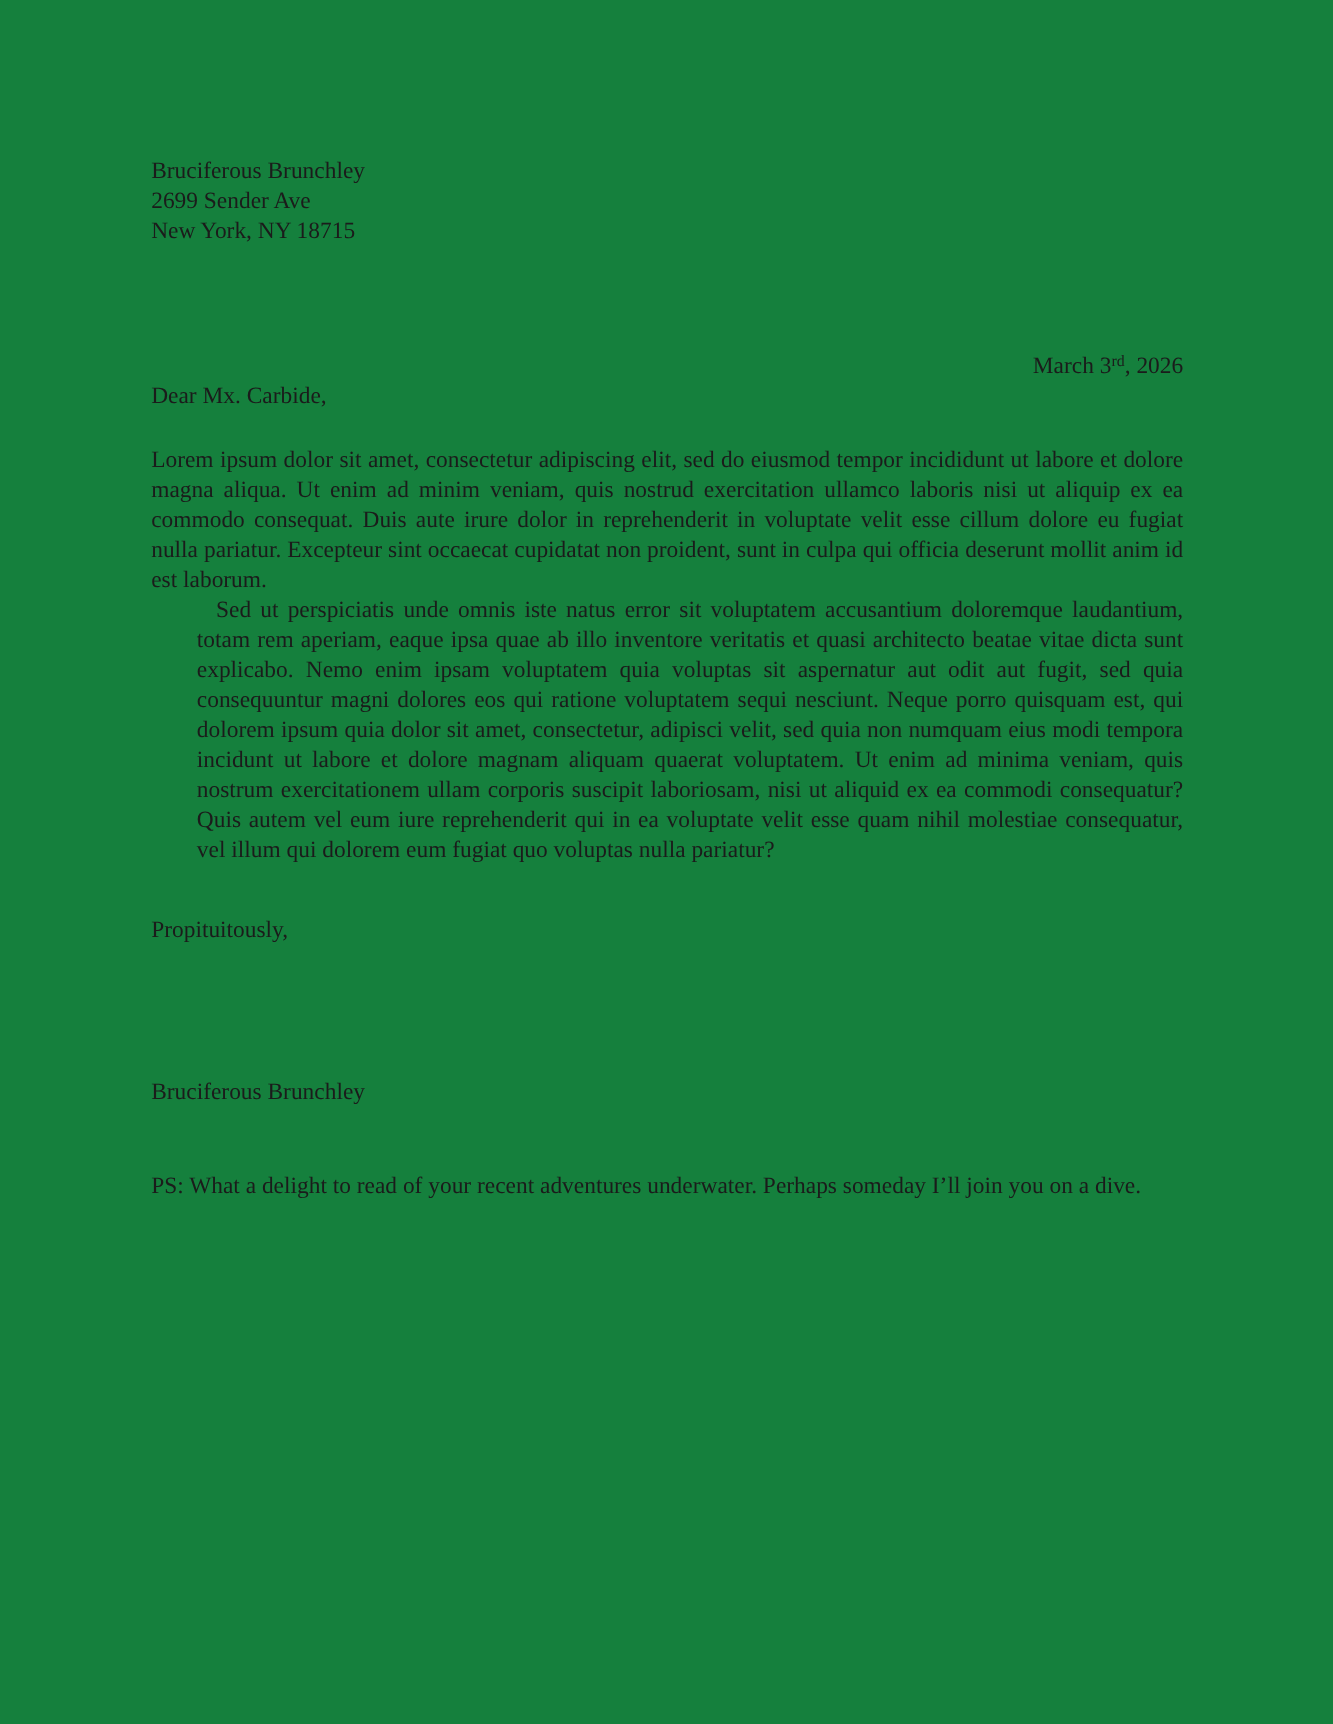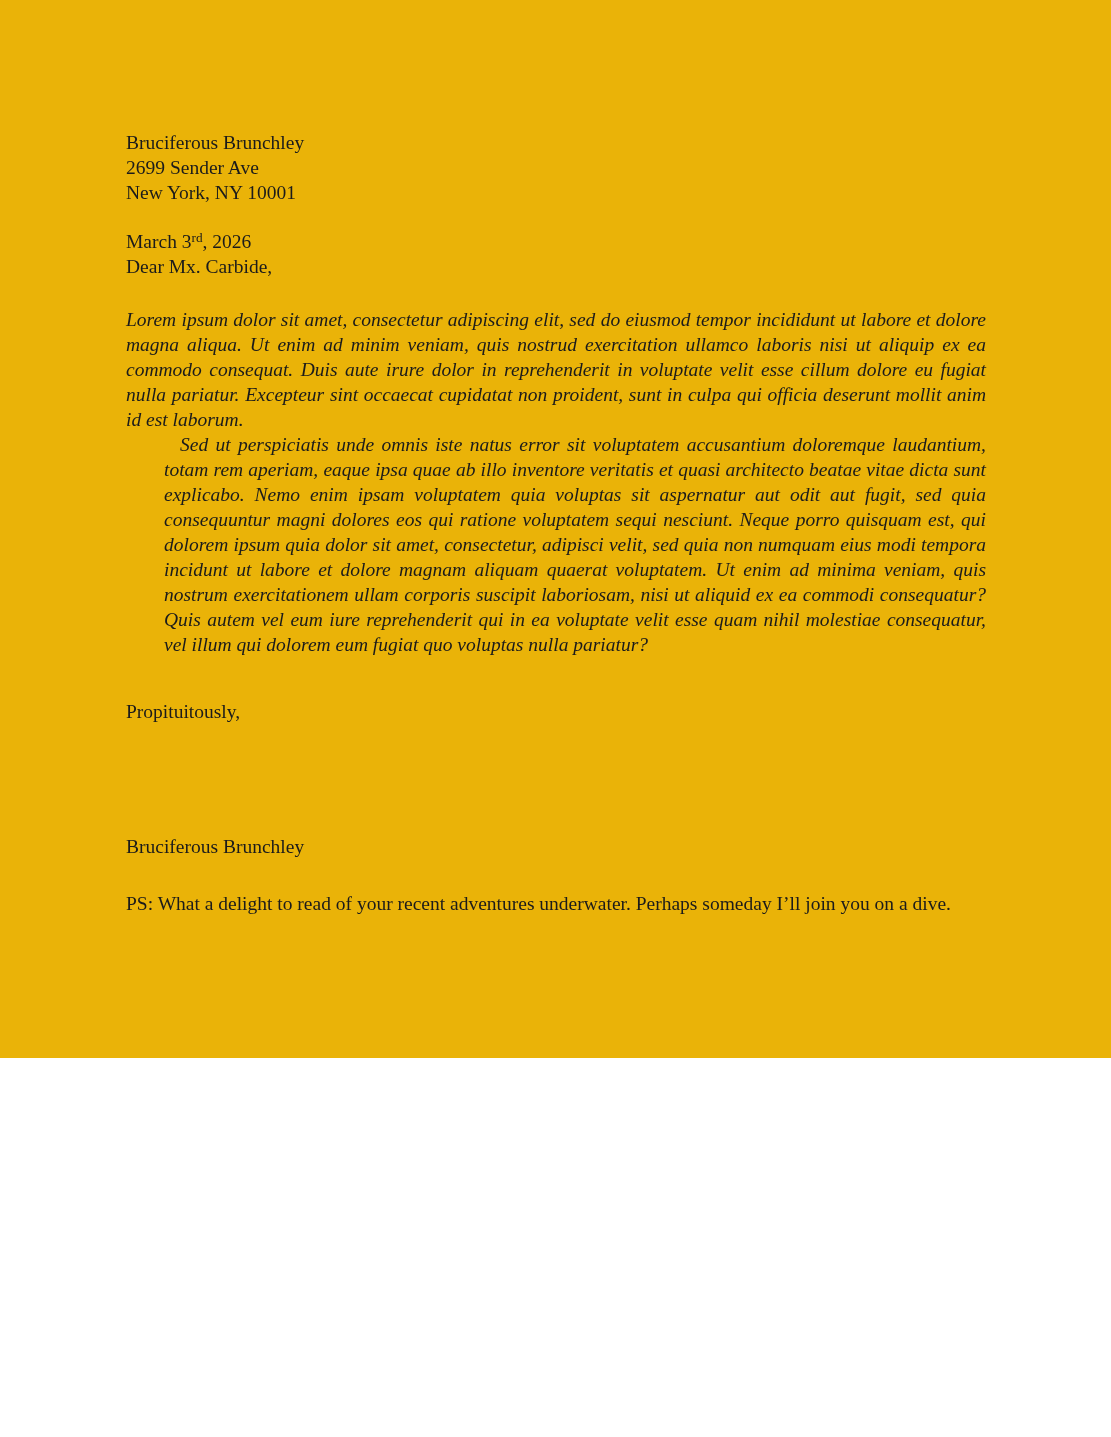--- a/index.html
+++ b/index.html
@@ -3,22 +3,22 @@
 <meta charset="utf-8">
 <style>
   html, body {
     margin: 0;
     padding: 0;
     background: #ffffff;
   }
   .page {
     position: relative;
     width: 1111px;
-    height: 1058px;
-    background: #eab308;
+    height: 1437px;
+    background: #15803d;
     color: #1b1b1b;
     font-family: "Liberation Serif", "DejaVu Serif", serif;
     font-size: 19.5px;
     line-height: 25px;
     overflow: hidden;
     margin: 0 auto;
   }
   .content {
     position: absolute;
     top: 0;
@@ -26,65 +26,64 @@
     width: 860px;
     padding-top: 130px;
   }
   .address-block div {
     white-space: nowrap;
   }
   .recipient-block {
     margin-top: 117px;
   }
   .date-line {
-    margin-top: 24px;
-    text-align: left;
+    margin-top: 88px;
+    text-align: right;
   }
   .date-line sup {
     font-size: 0.68em;
     line-height: 0;
     vertical-align: 0.45em;
   }
   .salutation {
   }
   .body-text {
     margin-top: 28px;
   }
   .body-text p {
     margin: 0;
     text-align: justify;
     text-justify: inter-word;
-    font-style: italic;
   }
   .body-text p.indented {
     text-indent: 16px;
     margin-left: 38px;
   }
   .closing {
     margin-top: 42px;
   }
   .signature {
     margin-top: 110px;
   }
   .postscript {
-    margin-top: 32px;
+    margin-top: 53px;
     text-align: justify;
     text-justify: inter-word;
   }
 </style>
 </head>
 <body>
 
 <div class="page">
   <div class="content">
 
     <div class="address-block sender-block">
       <div>Bruciferous Brunchley</div>
       <div>2699 Sender Ave</div>
-      <div>New York, NY 10001</div>
+      <div>New York, NY 18715</div>
     </div>
 
 
     <div class="date-line"><span>March 3</span><sup>rd</sup><span>, 2026</span></div>
 
     <div class="salutation">Dear Mx. Carbide,</div>
 
     <div class="body-text">
       <p>Lorem ipsum dolor sit amet, consectetur adipiscing elit, sed do eiusmod tempor incididunt ut labore et dolore magna aliqua. Ut enim ad minim veniam, quis nostrud exercitation ullamco laboris nisi ut aliquip ex ea commodo consequat. Duis aute irure dolor in reprehenderit in voluptate velit esse cillum dolore eu fugiat nulla pariatur. Excepteur sint occaecat cupidatat non proident, sunt in culpa qui officia deserunt mollit anim id est laborum.</p>
       <p class="indented">Sed ut perspiciatis unde omnis iste natus error sit voluptatem accusantium doloremque laudantium, totam rem aperiam, eaque ipsa quae ab illo inventore veritatis et quasi architecto beatae vitae dicta sunt explicabo. Nemo enim ipsam voluptatem quia voluptas sit aspernatur aut odit aut fugit, sed quia consequuntur magni dolores eos qui ratione voluptatem sequi nesciunt. Neque porro quisquam est, qui dolorem ipsum quia dolor sit amet, consectetur, adipisci velit, sed quia non numquam eius modi tempora incidunt ut labore et dolore magnam aliquam quaerat voluptatem. Ut enim ad minima veniam, quis nostrum exercitationem ullam corporis suscipit laboriosam, nisi ut aliquid ex ea commodi consequatur? Quis autem vel eum iure reprehenderit qui in ea voluptate velit esse quam nihil molestiae consequatur, vel illum qui dolorem eum fugiat quo voluptas nulla pariatur?</p>

